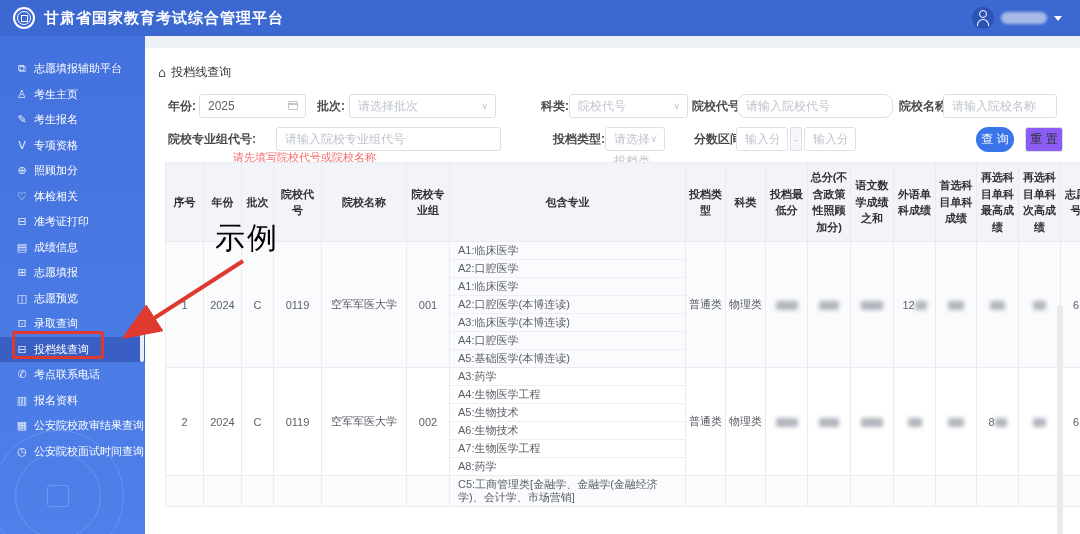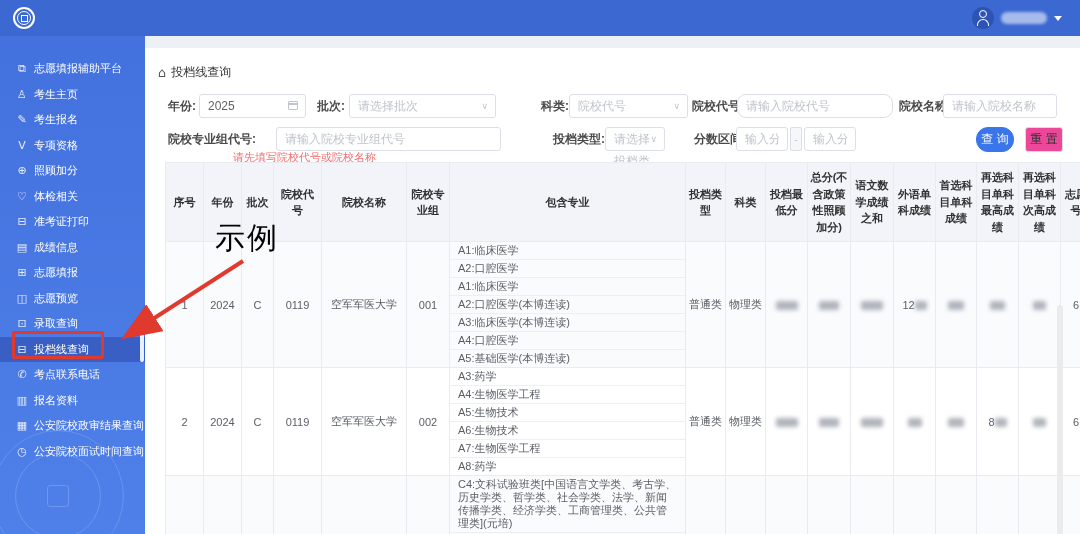--- a/index.html
+++ b/index.html
@@ -38,21 +38,21 @@
   .f-label{position:absolute;font-size:12px;font-weight:600;color:#4a4a4a;line-height:24px;white-space:nowrap;}
   .t-box{position:absolute;height:24px;box-sizing:border-box;border:1px solid #dcdfe6;border-radius:3px;background:#fff;font-size:12px;line-height:22px;padding:0 8px;color:#606266;}
   .t-box .ph{color:#bfc4cc;}
   .chev{position:absolute;right:7px;top:0;line-height:22px;color:#c0c4cc;font-size:9px;font-family:"DejaVu Sans",sans-serif;}
   .cal{position:absolute;right:7px;top:6px;width:10px;height:9px;border:1px solid #c0c4cc;border-radius:1px;box-sizing:border-box;}
   .cal::before{content:"";position:absolute;left:0;right:0;top:1px;height:2px;background:#c0c4cc;}
   input.t-input{position:absolute;height:24px;box-sizing:border-box;border:1px solid #dcdfe6;border-radius:3px;font-size:12px;padding:0 8px;color:#606266;outline:none;font-family:inherit;}
   input.t-input::placeholder{color:#bfc4cc;}
   .range-sep{position:absolute;width:12px;height:24px;box-sizing:border-box;border:1px solid #dcdfe6;border-radius:2px;background:#f5f7fa;color:#c0c4cc;font-size:11px;text-align:center;line-height:22px;}
   .hint{position:absolute;left:88px;top:102px;font-size:11px;color:#f56c6c;}
-  .btn{position:absolute;height:25px;width:38px;border-radius:3px;font-size:12px;cursor:pointer;border:1px solid #d9dce3;background:#ec4899;color:#303133;padding:0;font-family:inherit;white-space:nowrap;}
+  .btn{position:absolute;height:25px;width:38px;border-radius:3px;font-size:12px;cursor:pointer;border:1px solid #d9dce3;background:#8b5cf6;color:#303133;padding:0;font-family:inherit;white-space:nowrap;}
   .btn.primary{background:#3a75ea;border-color:#3a75ea;color:#fff;}
   
   .table-wrap{position:absolute;left:20px;top:114px;width:888px;}
   table.grid{border-collapse:collapse;table-layout:fixed;width:888px;}
   .grid th,.grid td{border:1px solid #e9ebf0;font-size:11px;}
   .grid th{background:#f2f4f9;color:#303133;font-weight:bold;padding:6px 2px;height:54px;line-height:1.5;}
   .grid td{color:#5a5e66;text-align:center;vertical-align:middle;padding:0 2px;}
   .grid tbody tr:nth-child(odd) td{background:#fafbfd;}
   td.majors-td{padding:0;text-align:left;}
   .major-line{line-height:13px;padding:2px 8px;border-bottom:1px solid #edeff4;font-size:11px;color:#5a5e66;}
@@ -62,20 +62,21 @@
   
   .annot-label{position:absolute;left:215px;top:218px;font-size:30px;color:#000000;z-index:20;letter-spacing:2px;}
   .annot-box{position:absolute;left:12px;top:331px;width:92px;height:28px;border:3px solid #e0392e;border-radius:2px;z-index:20;box-sizing:border-box;}
   .annot-arrow{position:absolute;left:0;top:0;z-index:21;pointer-events:none;}
 </style>
 </head>
 <body>
 
 <header class="top-header">
   <div class="logo"></div>
+  <div class="app-title">甘肃省国家教育考试综合管理平台</div>
   <div class="user-area">
     <div class="avatar">
         <div class="p-head"></div>
         <div class="p-body"></div>
       </div>
     <div class="user-pill"></div>
     <div class="caret"></div>
   </div>
 </header>
 
@@ -274,21 +275,20 @@
               <td>6</td>
             </tr>
             <tr>
               <td></td>
               <td></td>
               <td></td>
               <td></td>
               <td></td>
               <td></td>
               <td class="majors-td">
-                <div class="major-line">C4:文科试验班类[中国语言文学类、考古学、历史学类、哲学类、社会学类、法学、新闻传播学类、经济学类、工商管理类、公共管理类](元培)</div>
                 <div class="major-line">C5:工商管理类[金融学、金融学(金融经济学)、会计学、市场营销]</div>
               </td>
               <td></td>
               <td></td>
               <td></td>
               <td></td>
               <td></td>
               <td></td>
               <td></td>
               <td></td>

